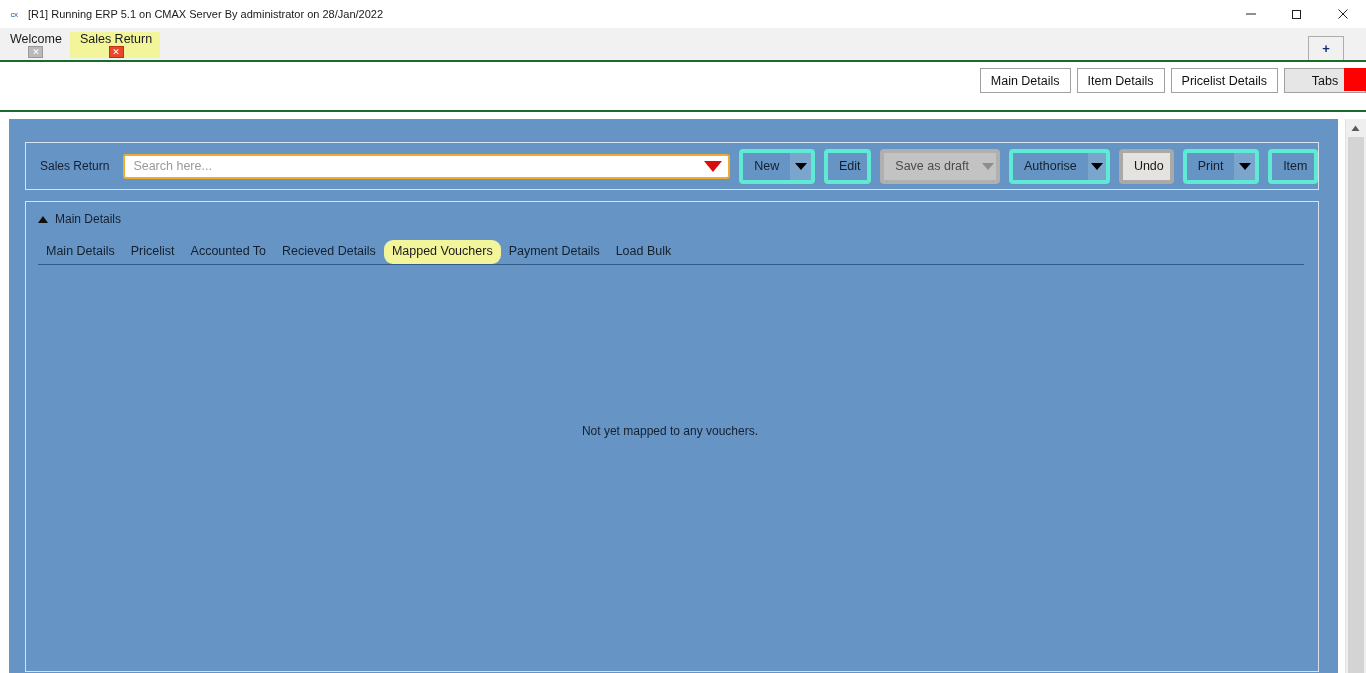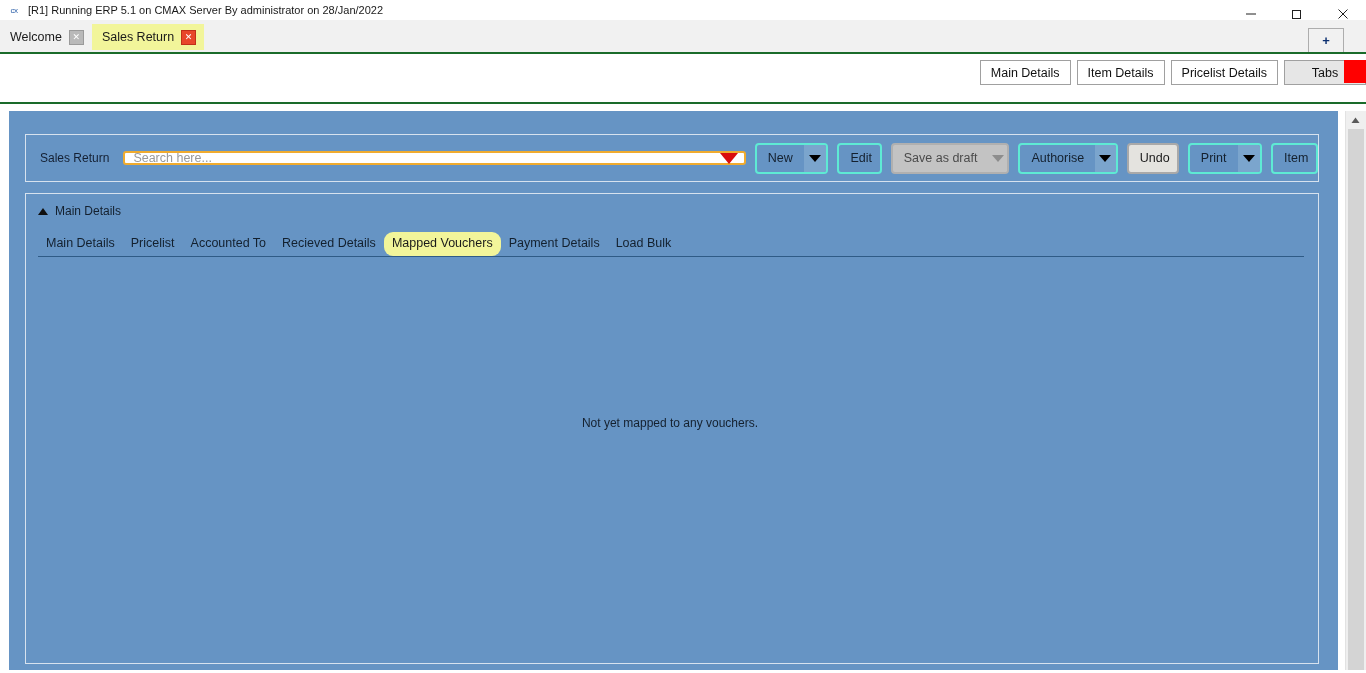--- a/index.html
+++ b/index.html
@@ -10,21 +10,21 @@
     width: 1366px;
     height: 673px;
     overflow: hidden;
     font-family: "Liberation Sans", sans-serif;
     background: #ffffff;
     -webkit-font-smoothing: antialiased;
   }
 
   
   .titlebar {
-    height: 20px;
+    height: 28px;
     background: #ffffff;
     display: flex;
     align-items: center;
     position: relative;
   }
   .app-icon {
     width: 16px;
     height: 16px;
     margin-left: 6px;
     margin-right: 6px;
@@ -71,22 +71,22 @@
     border-bottom: none;
   }
   .tab {
     height: 26px;
     display: flex;
     align-items: center;
     padding: 0 8px 0 10px;
     font-size: 12.5px;
     color: #1a1a1a;
     white-space: nowrap;
-    gap: 7px;
     margin-top: 2px;
+    flex-direction: column;
   }
   .tab.active {
     background: #f2f59a;
   }
   .tab-close {
     width: 13px;
     height: 13px;
     display: flex;
     align-items: center;
     justify-content: center;
@@ -229,21 +229,21 @@
     gap: 9px;
   }
   .field-label {
     font-size: 12px;
     color: #142033;
     white-space: nowrap;
     margin-right: 5px;
   }
   .searchbox {
     width: 670px;
-    height: 14px;
+    height: 25px;
     background: #ffffff;
     border: 2px solid #f0ab2e;
     border-radius: 3px;
     display: flex;
     align-items: center;
     padding: 0 6px;
     box-sizing: border-box;
     position: relative;
   }
   .searchbox input {
@@ -260,21 +260,21 @@
     width: 0; height: 0;
     border-left: 9px solid transparent;
     border-right: 9px solid transparent;
     border-top: 11px solid #d90d0d;
     margin-left: 4px;
     flex-shrink: 0;
   }
 
   .act-btn {
     height: 27px;
-    border: 2px solid #5eead4;
+    border: 4px solid #5eead4;
     border-radius: 4px;
     display: flex;
     align-items: center;
     font-size: 12.5px;
     color: #14202e;
     background: transparent;
     overflow: hidden;
   }
   .act-btn .lbl {
     padding: 0 11px;

